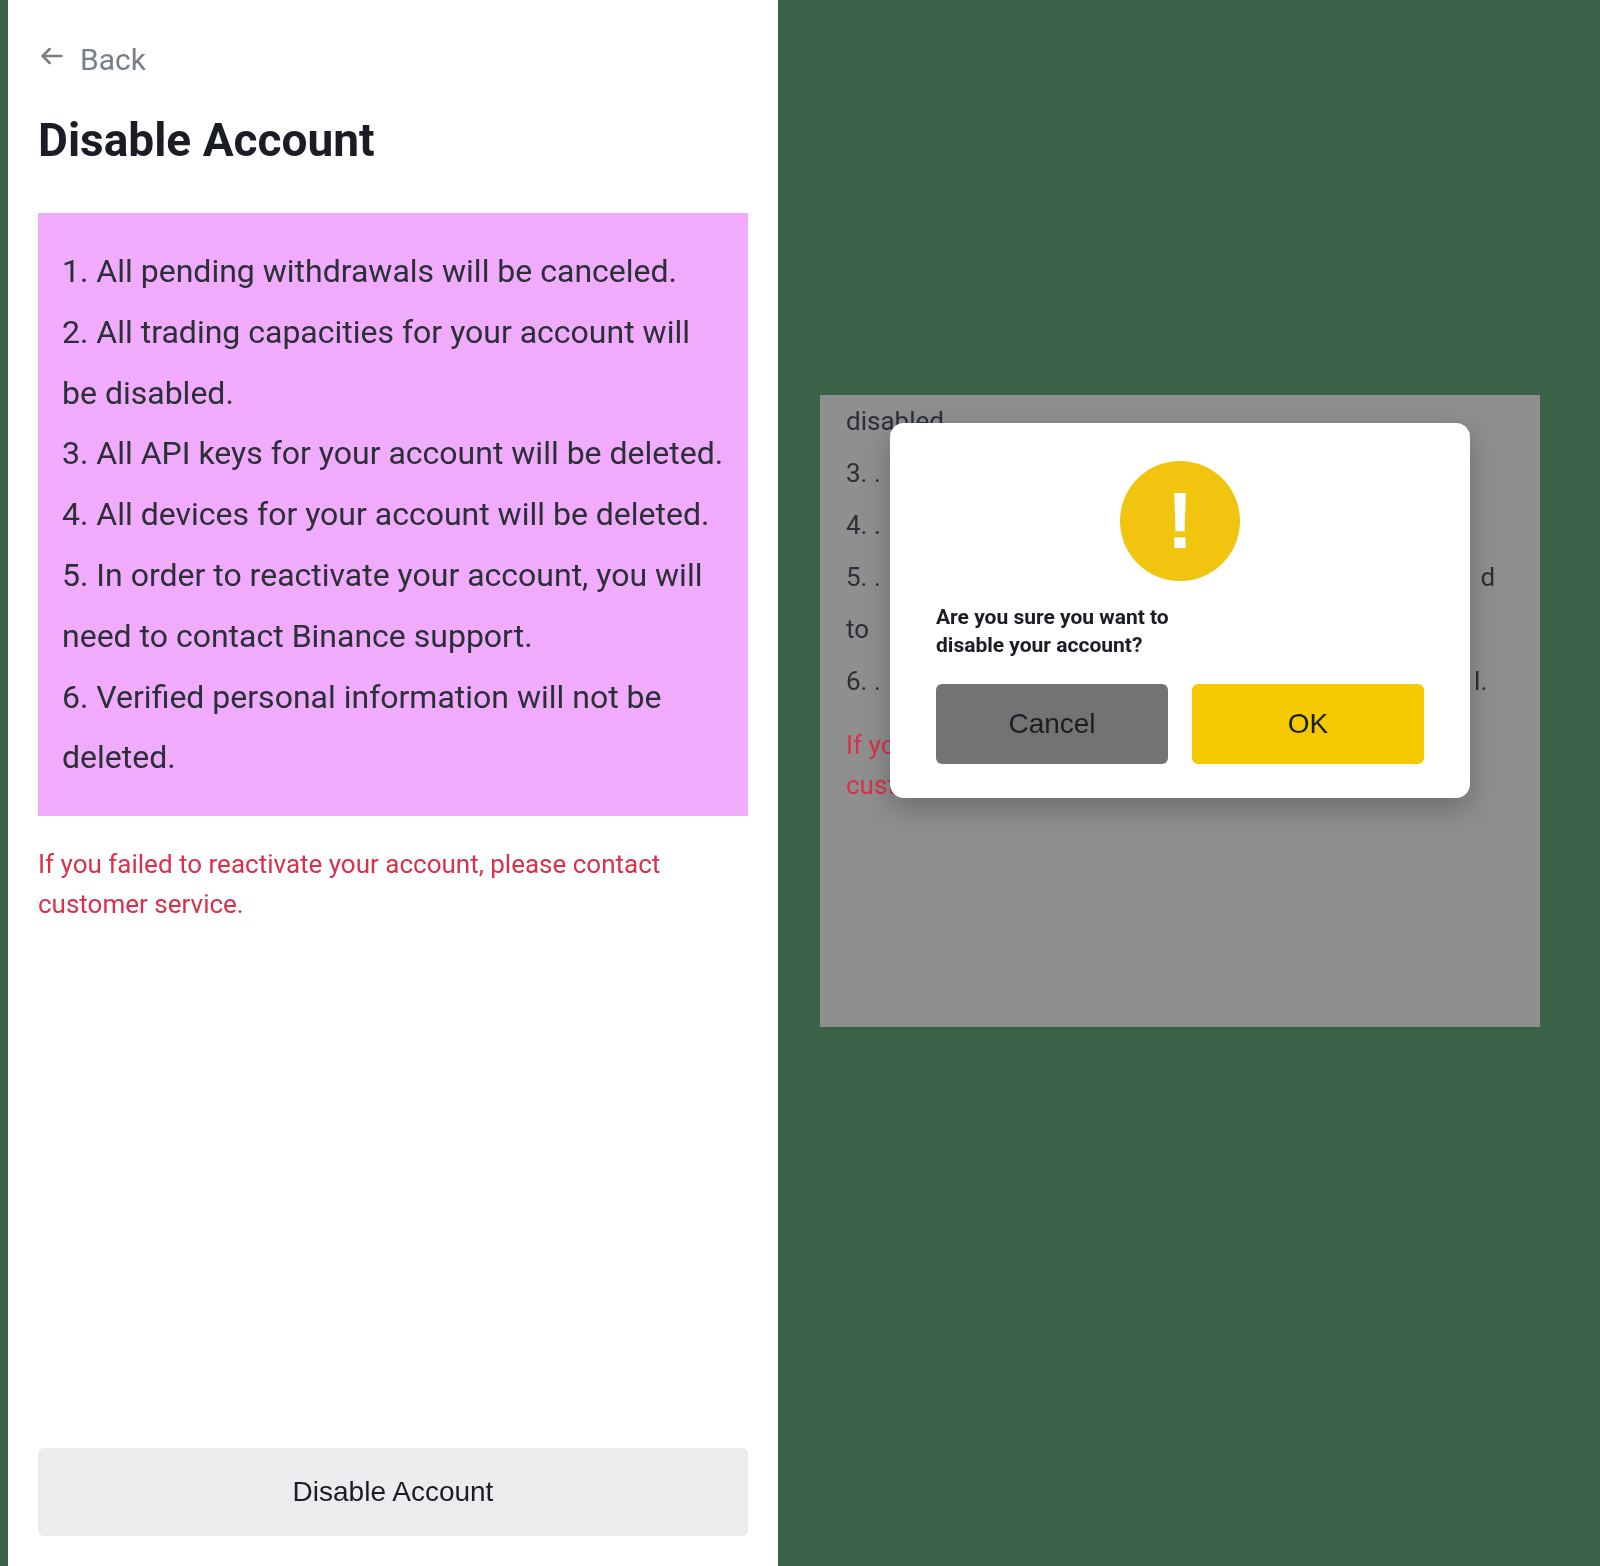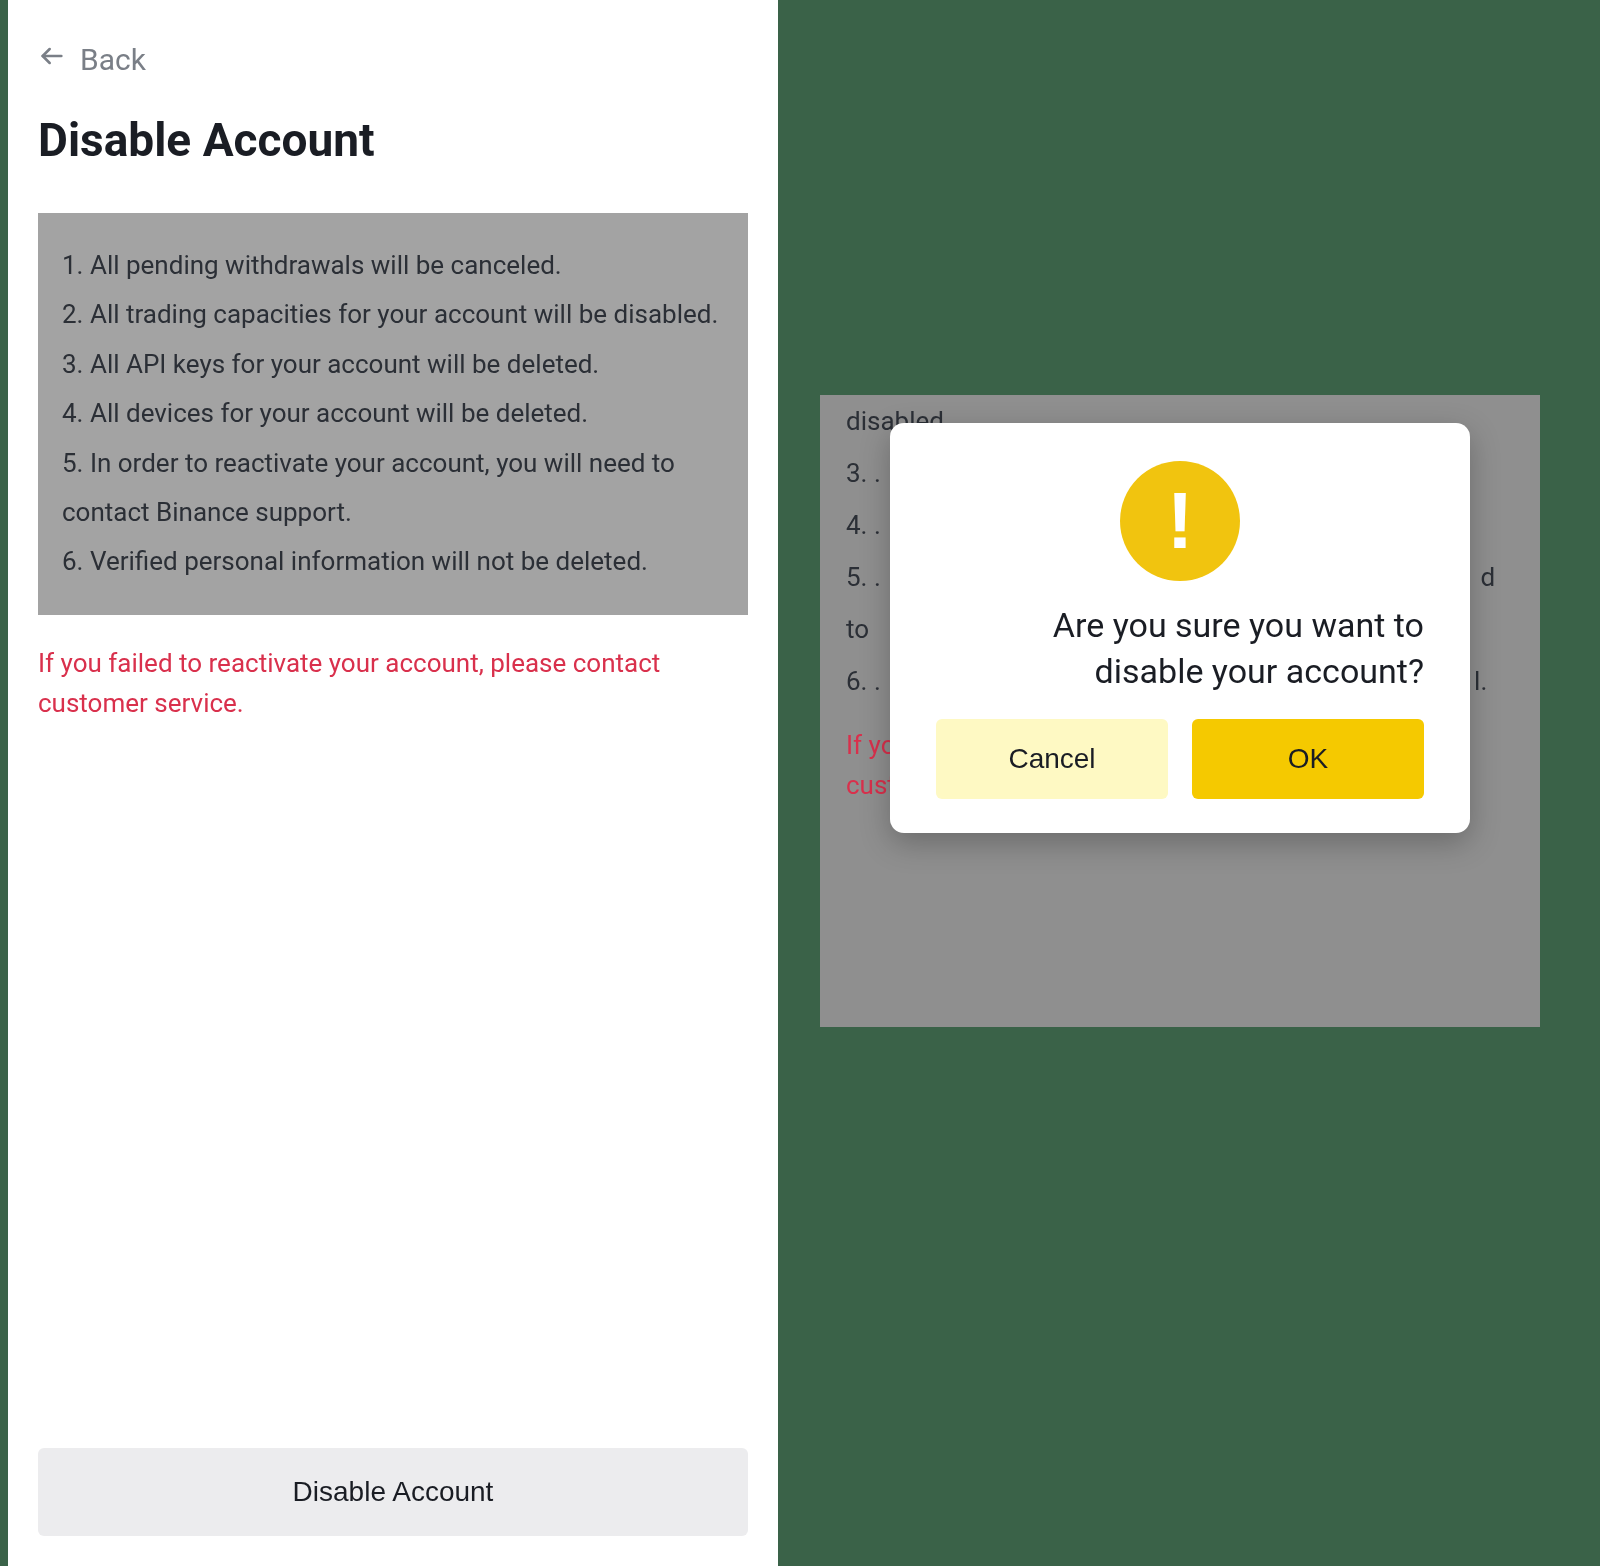--- a/index.html
+++ b/index.html
@@ -40,23 +40,23 @@
     font-weight: 700;
     color: #1a1d24;
     margin-bottom: 46px;
   }
   .intro-text {
     font-size: 26px;
     color: #2b2f36;
     margin-bottom: 36px;
   }
   .consequences {
-    background: #a3a3a3;
+    background: #f0abfc;
     padding: 28px 24px;
-    font-size: 26px;
+    font-size: 32px;
     line-height: 1.9;
     color: #2b2f36;
     margin-bottom: 28px;
   }
   .consequences .item { }
   .warning-text {
     color: #d9304c;
     font-size: 26px;
     line-height: 1.55;
     margin-bottom: 20px;
@@ -122,23 +122,23 @@
     justify-content: center;
   }
   .modal-icon .mark {
     color: #ffffff;
     font-size: 80px;
     font-weight: 700;
     line-height: 1;
     font-family: Arial, sans-serif;
   }
   .modal-title {
-    text-align: right;
-    font-size: 34px;
-    font-weight: 400;
+    text-align: left;
+    font-size: 21px;
+    font-weight: 700;
     color: #1a1d24;
     line-height: 1.35;
     margin-bottom: 24px;
   }
   .modal-body {
     font-size: 25px;
     color: #2b2f36;
     line-height: 1.5;
     margin-bottom: 34px;
   }
@@ -148,21 +148,21 @@
   }
   .modal-buttons button {
     flex: 1;
     padding: 24px 0;
     font-size: 28px;
     border: none;
     border-radius: 6px;
     cursor: pointer;
   }
   .btn-cancel {
-    background: #fef9c3;
+    background: #737373;
     color: #1a1d24;
   }
   .btn-ok {
     background: #f5c900;
     color: #1a1d24;
     font-weight: 500;
   }
 </style>
 </head>
 <body>

